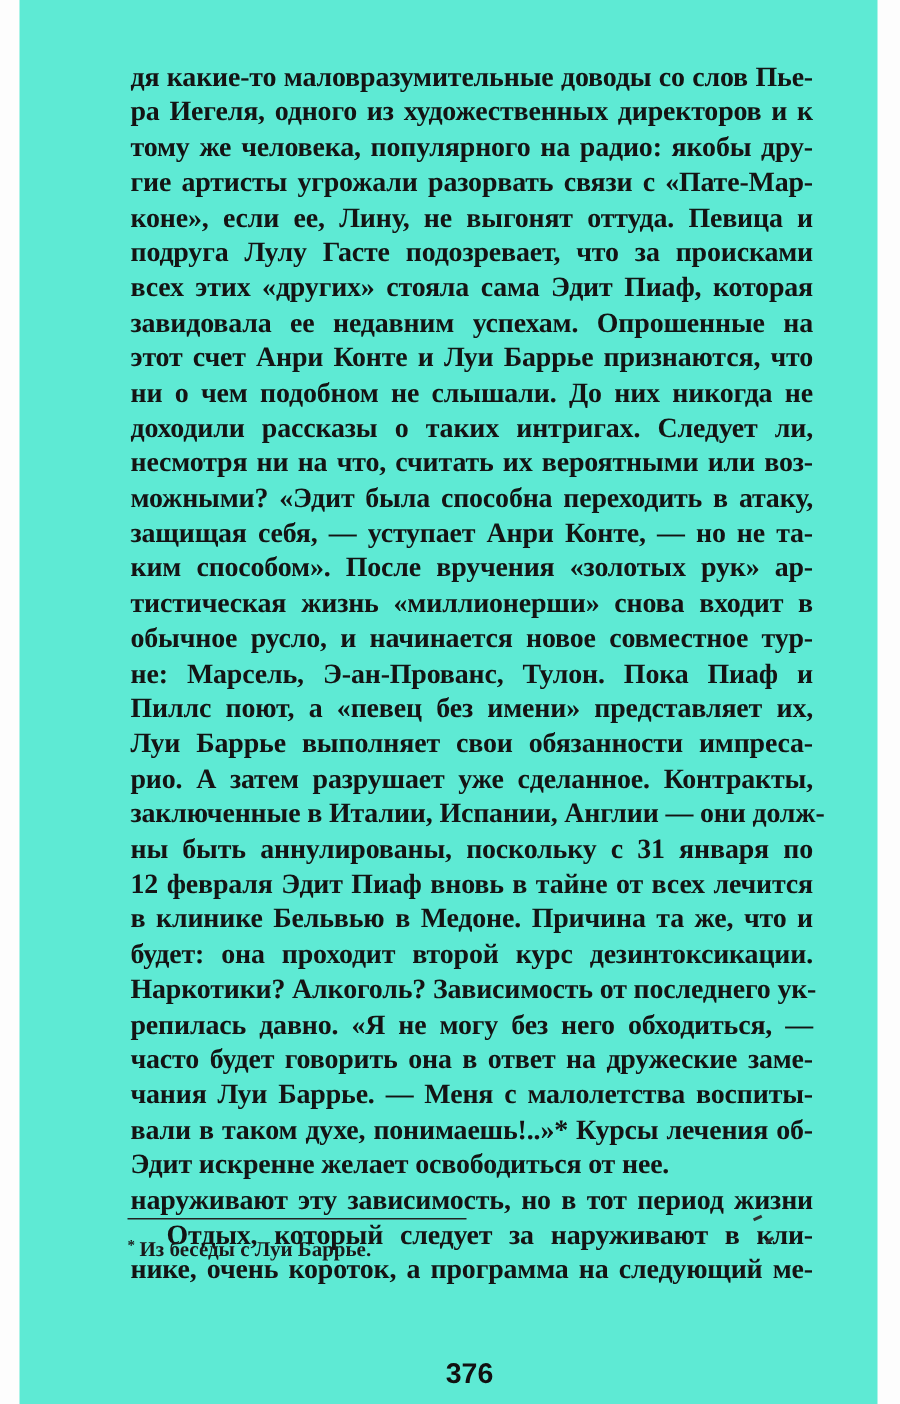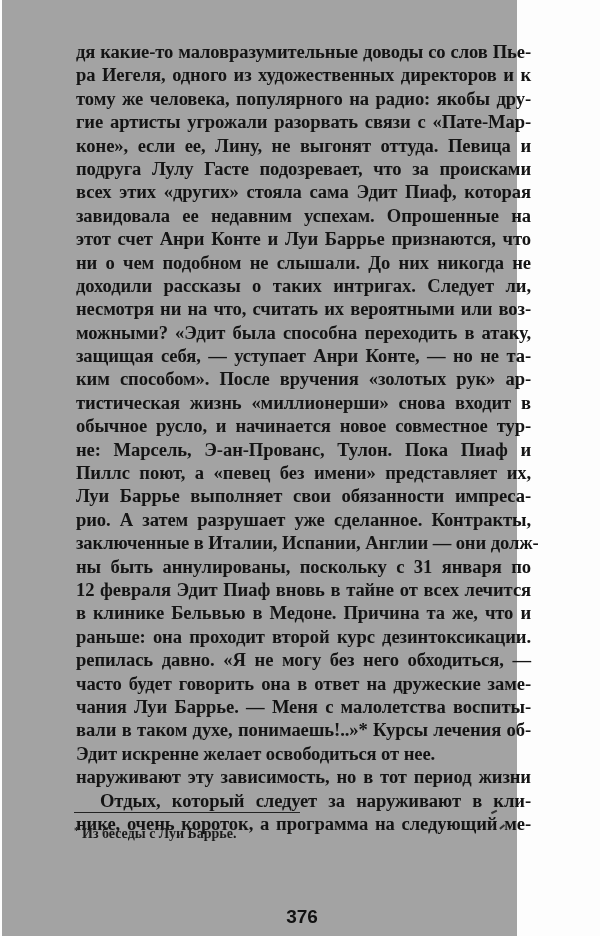--- a/index.html
+++ b/index.html
@@ -9,23 +9,23 @@
   }
   body {
     width: 600px;
     height: 936px;
     position: relative;
     overflow: hidden;
     background: #fdfdfd;
   }
   .page {
     position: absolute;
-    left: 2px; top: 0;
-    width: 515px; height: 936px;
-    background: #a3a3a3;
+    left: 13px; top: 0;
+    width: 572px; height: 936px;
+    background: #5eead4;
   }
   .text-block {
     position: absolute;
     left: 74px;
     top: 40px;
     width: 455px;
     font-family: "Liberation Serif", "DejaVu Serif", serif;
     font-size: 18.6px;
     line-height: 23.4px;
     color: #141414;
@@ -113,21 +113,22 @@
     <span class="line">тистическая жизнь «миллионерши» снова входит в</span>
     <span class="line">обычное русло, и начинается новое совместное тур-</span>
     <span class="line">не: Марсель, Э-ан-Прованс, Тулон. Пока Пиаф и</span>
     <span class="line">Пиллс поют, а «певец без имени» представляет их,</span>
     <span class="line">Луи Баррье выполняет свои обязанности импреса-</span>
     <span class="line">рио. А затем разрушает уже сделанное. Контракты,</span>
     <span class="line">заключенные в Италии, Испании, Англии — они долж-</span>
     <span class="line">ны быть аннулированы, поскольку с 31 января по</span>
     <span class="line">12 февраля Эдит Пиаф вновь в тайне от всех лечится</span>
     <span class="line">в клинике Бельвью в Медоне. Причина та же, что и</span>
-    <span class="line">раньше: она проходит второй курс дезинтоксикации.</span>
+    <span class="line">будет: она проходит второй курс дезинтоксикации.</span>
+    <span class="line">Наркотики? Алкоголь? Зависимость от последнего ук-</span>
     <span class="line">репилась давно. «Я не могу без него обходиться, —</span>
     <span class="line">часто будет говорить она в ответ на дружеские заме-</span>
     <span class="line">чания Луи Баррье. — Меня с малолетства воспиты-</span>
     <span class="line">вали в таком духе, понимаешь!..»* Курсы лечения об-</span>
     <span class="line last">Эдит искренне желает освободиться от нее.</span>
     <span class="line">наруживают эту зависимость, но в тот период жизни</span>
     <span class="line indent">Отдых, который следует за наруживают в кли-</span>
     <span class="line">нике, очень короток, а программа на следующий ме-</span>
   </div>
 

